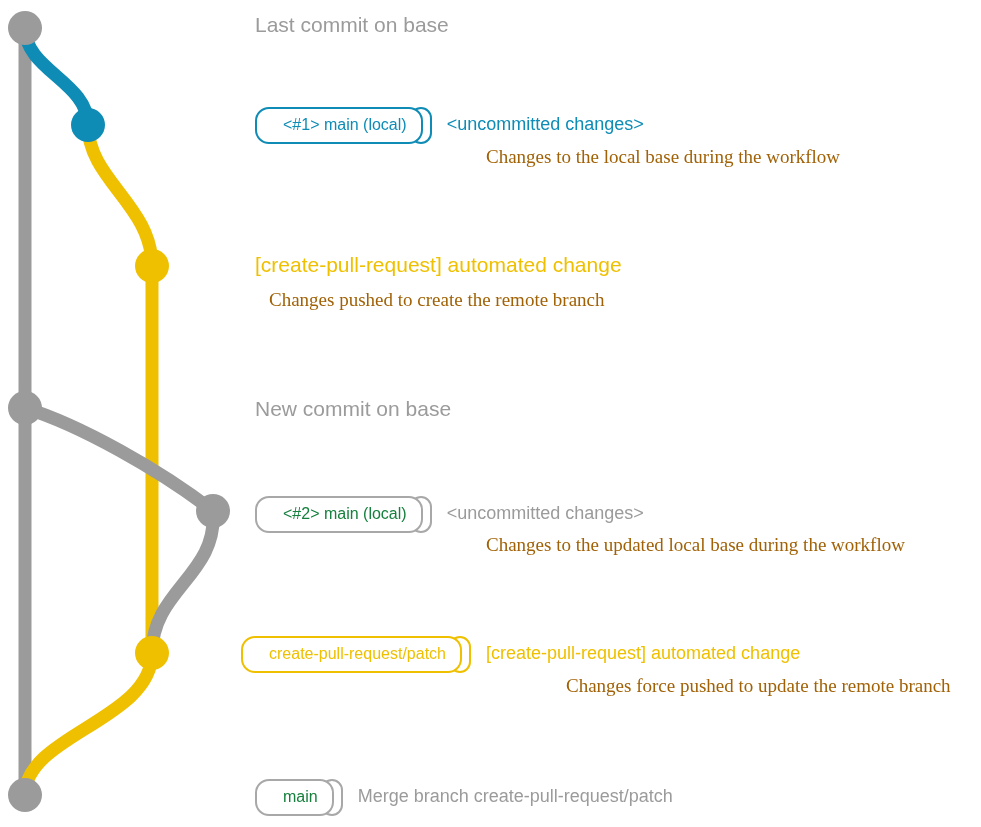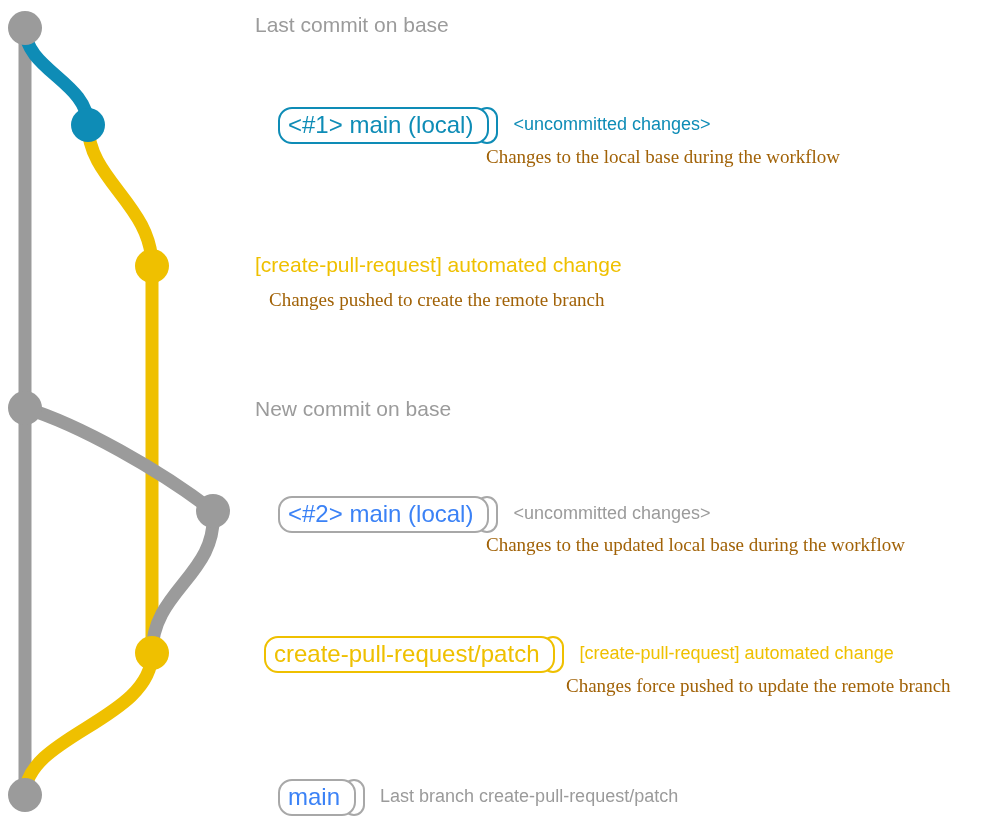--- a/index.html
+++ b/index.html
@@ -50,46 +50,45 @@
     position: relative;
     display: inline-block;
     margin-right: 16px;
     flex: 0 0 auto;
   }
   .badge {
     position: relative;
     display: inline-block;
     border: 2px solid;
     border-radius: 14px;
-    padding: 5px 14px 6px 8px;
-    font-size: 24px;
+    padding: 5px 14px 6px 26px;
+    font-size: 16px;
     line-height: 22px;
     white-space: nowrap;
     background: #ffffff;
     z-index: 2;
-    margin-left: 23px;
   }
   
   .badge-wrap::after {
     content: "";
     position: absolute;
     top: 0;
     right: -9px;
     width: 22px;
     height: 100%;
     border: 2px solid;
     border-color: inherit;
     border-radius: 14px;
     box-sizing: border-box;
     z-index: 1;
   }
   .badge-wrap.blue   { border-color: #0e8cb6; }
   .badge-wrap.blue   .badge { border-color: #0e8cb6; color: #0e8cb6; }
   .badge-wrap.gray   { border-color: #a8a8a8; }
-  .badge-wrap.gray   .badge { border-color: #a8a8a8; color: #3b82f6; }
+  .badge-wrap.gray   .badge { border-color: #a8a8a8; color: #15803d; }
   .badge-wrap.yellow { border-color: #efc000; }
   .badge-wrap.yellow .badge { border-color: #efc000; color: #efc000; }
 
   .badge-subject {
     font-size: 18px;
     line-height: 34px;
     white-space: nowrap;
     padding-left: 8px;
   }
   .badge-subject.blue   { color: #0e8cb6; }
@@ -170,16 +169,16 @@
       <span class="badge">create-pull-request/patch</span>
     </span>
     <span class="badge-subject yellow">[create-pull-request] automated change</span>
   </div>
   <div class="desc" style="left:566px; top:675px;">Changes force pushed to update the remote branch</div>
 
   <div class="row" style="left:255px; top:779px;">
     <span class="badge-wrap gray">
       <span class="badge">main</span>
     </span>
-    <span class="badge-subject gray">Last branch create-pull-request/patch</span>
+    <span class="badge-subject gray">Merge branch create-pull-request/patch</span>
   </div>
 
 </div>
 
 </body></html>

